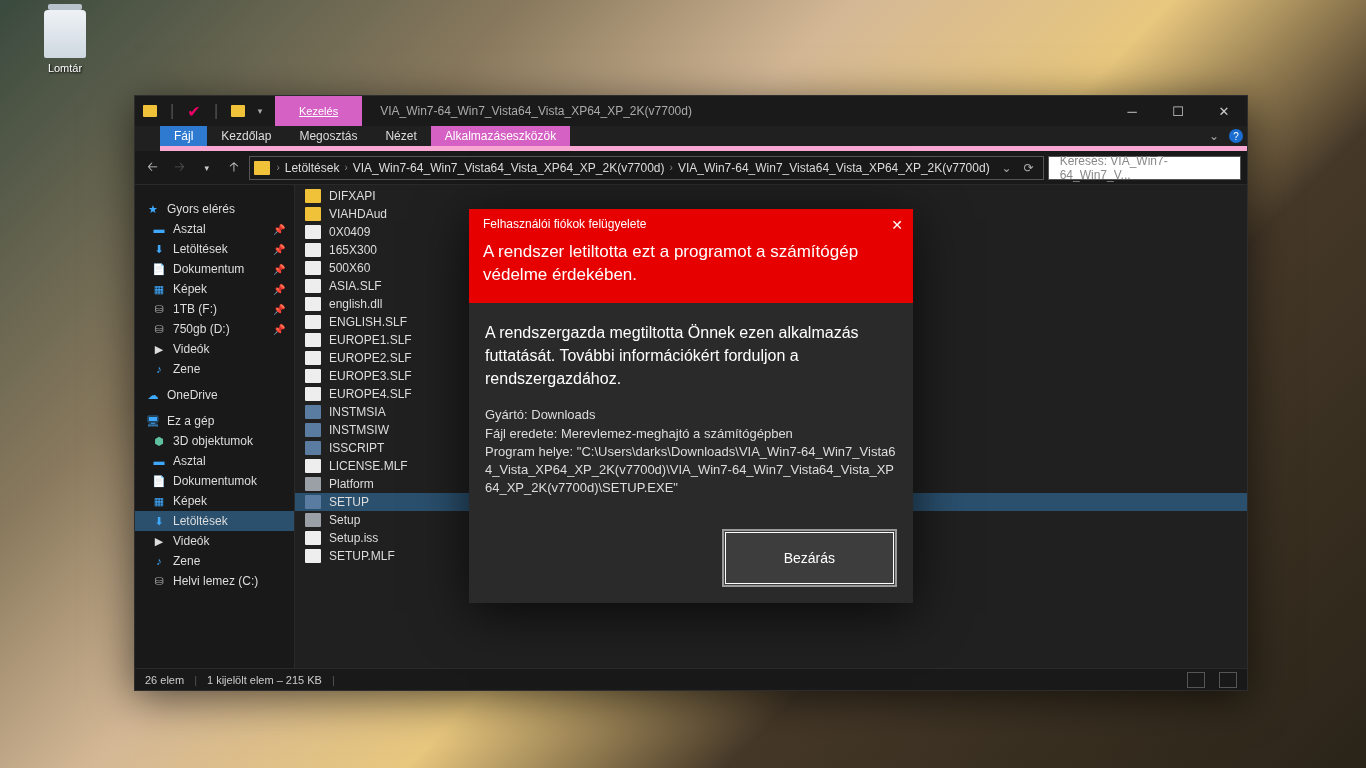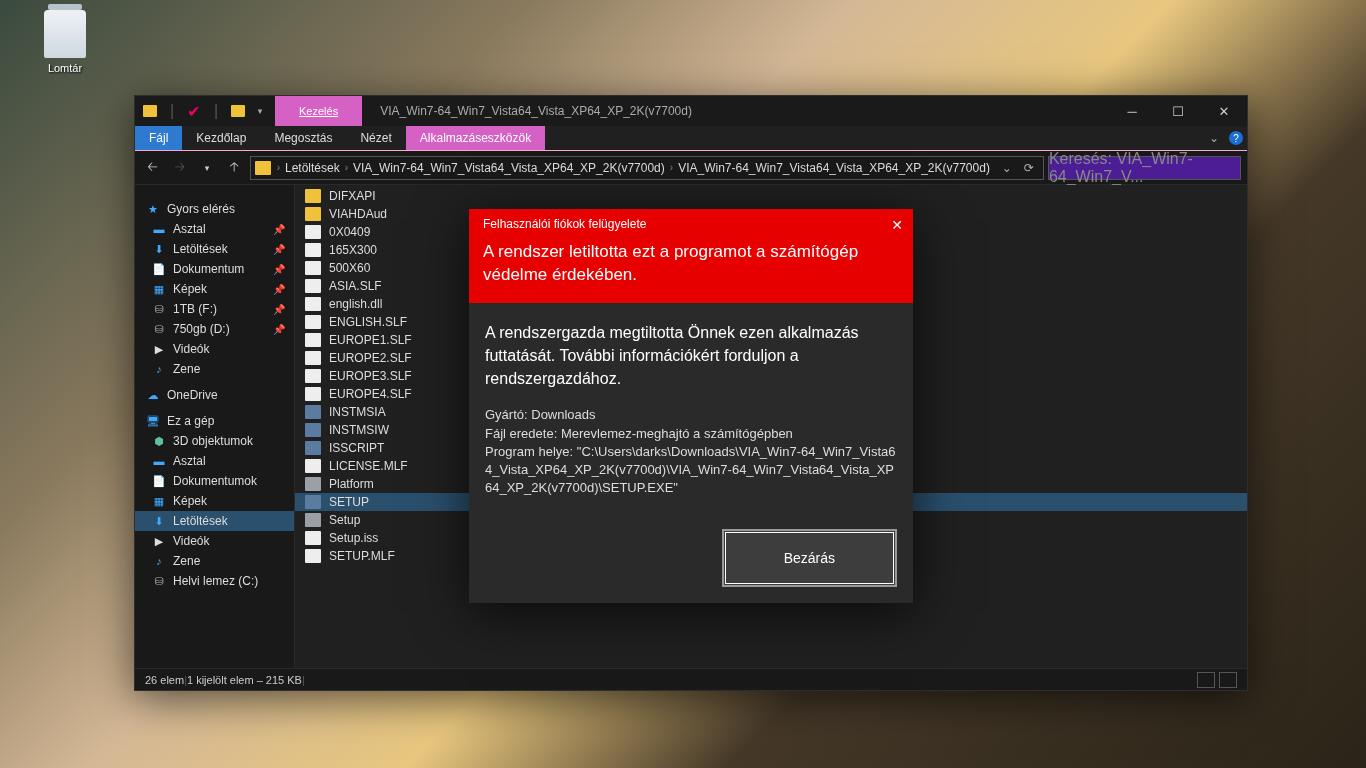--- a/index.html
+++ b/index.html
@@ -14,37 +14,37 @@
 .title-bar { height: 30px; background: #1a1a1a; display: flex; align-items: center; }
 .title-bar .sys-icons { display: flex; align-items: center; padding: 0 6px; gap: 4px; }
 .title-bar .sys-icons .qa { width: 18px; height: 18px; display: flex; align-items: center; justify-content: center; }
 .title-bar .tab { height: 30px; display: flex; flex-direction: column; align-items: center; justify-content: center; padding: 0 24px; font-size: 11px; }
 .title-bar .tab.kezeles { background: #d661c4; color: #fff; }
 .title-bar .tab.kezeles .sub { font-size: 11px; text-decoration: underline; }
 .title-bar .win-title { flex: 1; padding-left: 18px; font-size: 12px; color: #aaa; }
 .title-bar .win-controls { display: flex; }
 .title-bar .win-controls .btn { width: 46px; height: 30px; display: flex; align-items: center; justify-content: center; color: #ccc; font-size: 13px; }
 
-.ribbon-tabs { height: 25px; background: #202020; display: flex; align-items: stretch; font-size: 12px; color: #ddd; border-bottom: 1px solid #f9a8d4; }
+.ribbon-tabs { height: 25px; background: #202020; display: flex; align-items: stretch; font-size: 12px; color: #ddd; border-bottom: 5px solid #f9a8d4; margin-left: 25px; }
 .ribbon-tabs .tab { padding: 0 14px; display: flex; align-items: center; }
 .ribbon-tabs .fajl { background: #2f7ad1; color: #fff; }
 .ribbon-tabs .alk { background: #d661c4; color: #fff; }
 .ribbon-tabs .spacer { flex: 1; }
 .ribbon-tabs .chev { width: 22px; display: flex; align-items: center; justify-content: center; color: #aaa; }
 .ribbon-tabs .help { width: 22px; display: flex; align-items: center; justify-content: center; }
 .help-circle { width: 14px; height: 14px; border-radius: 50%; background: #1a6dd1; color: #fff; font-size: 10px; display: flex; align-items: center; justify-content: center; }
 
 .nav-bar { height: 34px; background: #191919; display: flex; align-items: center; padding: 0 6px; gap: 4px; border-bottom: 1px solid #2a2a2a; }
 .nav-bar .nbtn { width: 24px; height: 24px; display: flex; align-items: center; justify-content: center; color: #ccc; font-size: 13px; }
 .address { flex: 1; height: 24px; background: #191919; border: 1px solid #555; display: flex; align-items: center; padding: 0 4px; font-size: 12px; color: #ddd; gap: 2px; }
 .address .crumb { padding: 0 3px; white-space: nowrap; }
 .address .sep { color: #888; font-size: 10px; }
 .address .folder-ic { width: 16px; height: 14px; background: #f0c23a; border-radius: 1px; margin-right: 4px; }
 .address .act { width: 20px; text-align: center; color: #aaa; }
-.search { width: 200px; height: 24px; background: #4c1d95; border: 1px solid #555; display: flex; align-items: center; padding: 0 0; font-size: 16px; color: #888; }
+.search { width: 200px; height: 24px; background: #ffffff; border: 1px solid #555; display: flex; align-items: center; padding: 0 11px; font-size: 12px; color: #888; }
 
 .body { flex: 1; display: flex; overflow: hidden; }
 .sidebar { width: 160px; background: #191919; border-right: 1px solid #2a2a2a; padding: 8px 0; overflow-y: auto; font-size: 12px; }
 .sidebar .item { display: flex; align-items: center; padding: 3px 8px 3px 16px; gap: 6px; color: #ddd; white-space: nowrap; }
 .sidebar .item.group { padding-left: 10px; margin-top: 6px; }
 .sidebar .item.sel { background: #2a506e; }
 .sidebar .pin { margin-left: auto; color: #888; font-size: 10px; }
 .ic { width: 16px; height: 14px; display: inline-flex; align-items: center; justify-content: center; font-size: 11px; }
 .ic.star { color: #3fa9ff; } .ic.desk { color: #3fa9ff; } .ic.dl { color: #3fa9ff; } .ic.doc { color: #ddd; } .ic.pic { color: #3fa9ff; } .ic.drive { color: #aaa; } .ic.vid { color: #ddd; } .ic.music { color: #3fa9ff; } .ic.cloud { color: #3fa9ff; } .ic.pc { color: #3fa9ff; } .ic.obj3d { color: #5fbf9f; }
 
@@ -53,21 +53,21 @@
 .cols .col { padding: 0 10px; border-right: 1px solid #333; height: 100%; display: flex; align-items: center; }
 .files { flex: 1; overflow-y: auto; padding: 2px 0; }
 .files .row { display: flex; align-items: center; padding: 2px 10px; gap: 8px; font-size: 12px; color: #ddd; }
 .files .row.sel { background: #2a506e; }
 .fic { width: 16px; height: 14px; display: inline-block; }
 .fic.folder { background: #f0c23a; border-radius: 1px; }
 .fic.file { background: #eee; border-radius: 1px; }
 .fic.exe { background: #5a7ca0; border-radius: 1px; }
 .fic.ini { background: #9aa0a6; border-radius: 1px; }
 
-.status-bar { height: 22px; background: #191919; border-top: 1px solid #2a2a2a; display: flex; align-items: center; padding: 0 10px; font-size: 11px; color: #ccc; gap: 0; }
+.status-bar { height: 22px; background: #191919; border-top: 1px solid #2a2a2a; display: flex; align-items: center; padding: 0 10px; font-size: 11px; color: #ccc; gap: 10px; }
 .status-bar .stsep { color: #555; }
 .status-bar .spacer { flex: 1; }
 .status-bar .view-ic { width: 18px; height: 16px; border: 1px solid #555; margin-left: 4px; }
 
 .uac { position: absolute; top: 209px; left: 469px; width: 444px; background: #2a2a2a; color: #fff; box-shadow: 0 10px 50px rgba(0,0,0,0.7); z-index: 50; }
 .uac-head { background: #e60000; padding: 8px 14px 16px; position: relative; }
 .uac-head .t1 { font-size: 12px; margin-bottom: 10px; }
 .uac-head .t2 { font-size: 17px; line-height: 1.35; }
 .uac-head .x { position: absolute; right: 10px; top: 8px; font-size: 14px; color: #fff; cursor: pointer; }
 .uac-body { padding: 18px 16px 16px; font-size: 14px; }

